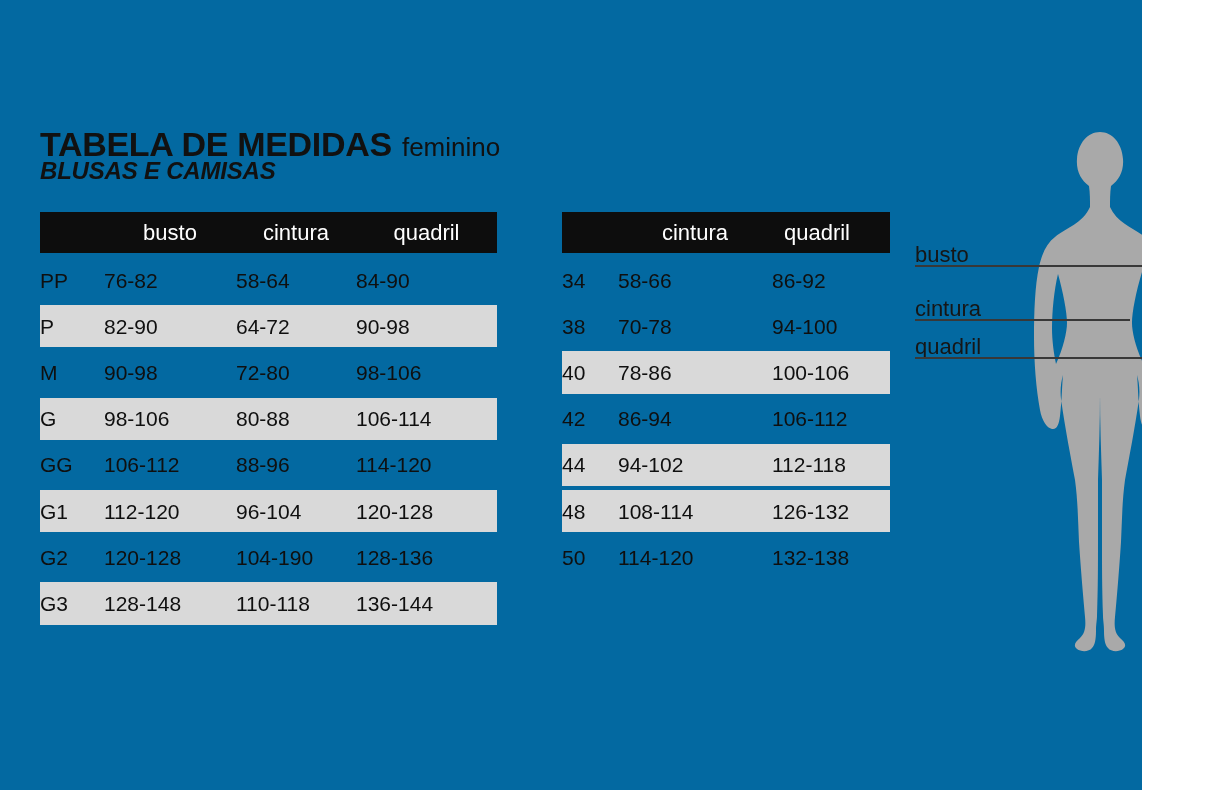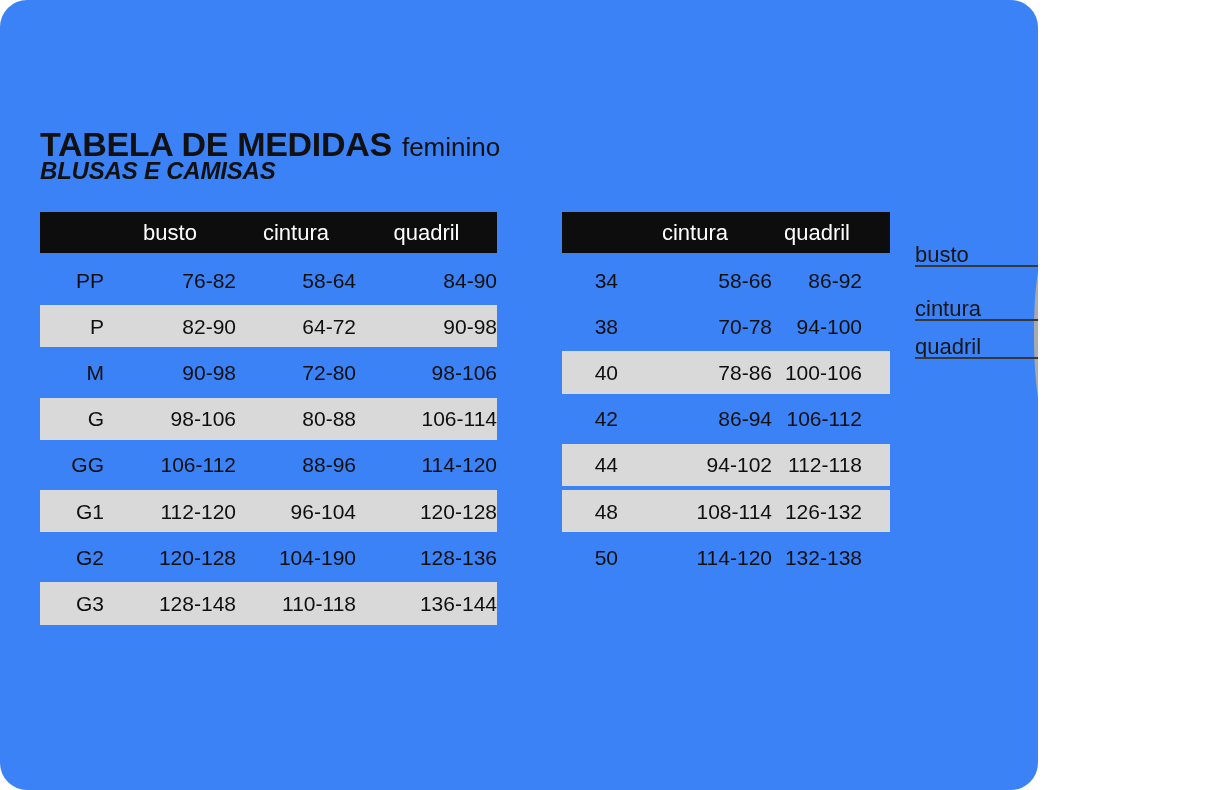--- a/index.html
+++ b/index.html
@@ -1,38 +1,38 @@
 <!DOCTYPE html>
 <html style="--header_bg: #0d0d0d; --header_text: #ffffff; --row_shaded: #d9d9d9; --silhouette: #a9a9a9; --label_line: #383838; --text: #111111;"><head>
 <meta charset="utf-8">
 <style>
   html,body{margin:0;padding:0;background:#fff;}
   .canvas{
-    position:relative;width:1038px;height:790px;background:#3b82f6;overflow:hidden;
-    font-family:"Liberation Sans","DejaVu Sans",sans-serif;color:var(--text,#111);border-radius:27px;
+    position:relative;width:1142px;height:790px;background:#0369a1;overflow:hidden;
+    font-family:"Liberation Sans","DejaVu Sans",sans-serif;color:var(--text,#111);
   }
   .abs{position:absolute;}
   .page-title{left:40px;top:127px;font-size:34px;font-weight:700;line-height:34px;letter-spacing:-.3px;white-space:nowrap;}
   .page-title .qualifier{font-size:26px;font-weight:400;letter-spacing:0;margin-left:10px;}
   .section-heading{top:159px;font-size:24px;font-weight:700;line-height:24px;letter-spacing:-.2px;white-space:nowrap;font-style:italic;}
   .heading-1{left:40px;}
   .heading-2{left:562px;}
 
   .table{position:absolute;top:212px;}
   .table-1{left:40px;width:457px;}
   .table-2{left:562px;width:328px;}
   .thead{display:grid;height:41px;background:var(--header_bg,#0d0d0d);color:var(--header_text,#fff);align-items:center;}
   .table-1 .thead,.table-1 .row{grid-template-columns:64px 132px 120px 141px;}
   .table-2 .thead,.table-2 .row{grid-template-columns:56px 154px 118px;}
   .hcell{font-size:22px;font-weight:500;text-align:center;line-height:1;}
   .table-2 .hcell:nth-child(3){padding-right:28px;}
   .rows{margin-top:4px;}
   .row{position:relative;display:grid;height:46.2px;align-items:center;}
   .row.shaded::before{content:"";position:absolute;left:0;right:0;top:2px;bottom:2px;background:var(--row_shaded,#d9d9d9);}
-  .cell{position:relative;font-size:21px;font-weight:400;text-align:right;line-height:1;color:#0f0f0f;}
+  .cell{position:relative;font-size:21px;font-weight:400;text-align:left;line-height:1;color:#0f0f0f;}
   .table-2 .cell:nth-child(3){padding-right:28px;}
 
   .figure-svg{left:1022px;top:126px;width:156px;height:530px;}
   .measure-label{left:915px;font-size:22px;font-weight:400;line-height:22px;color:#161616;}
   .measure-line{left:915px;height:2px;background:var(--label_line,#383838);}
   .line-busto{top:265px;width:227px;}
   .line-cintura{top:319px;width:215px;}
   .line-quadril{top:357px;width:228px;}
   .label-busto{top:244px;}
   .label-cintura{top:298px;}

